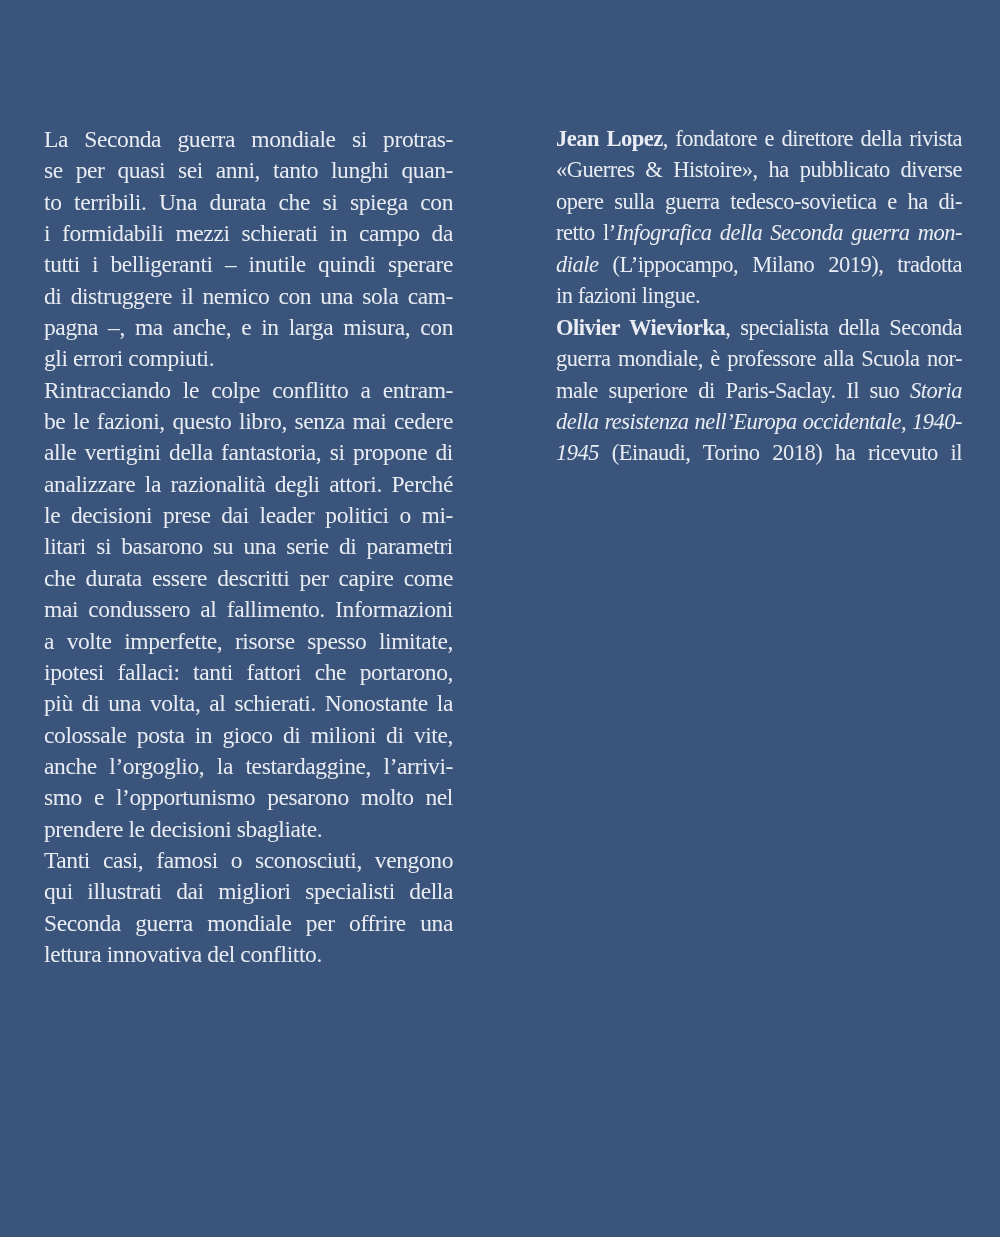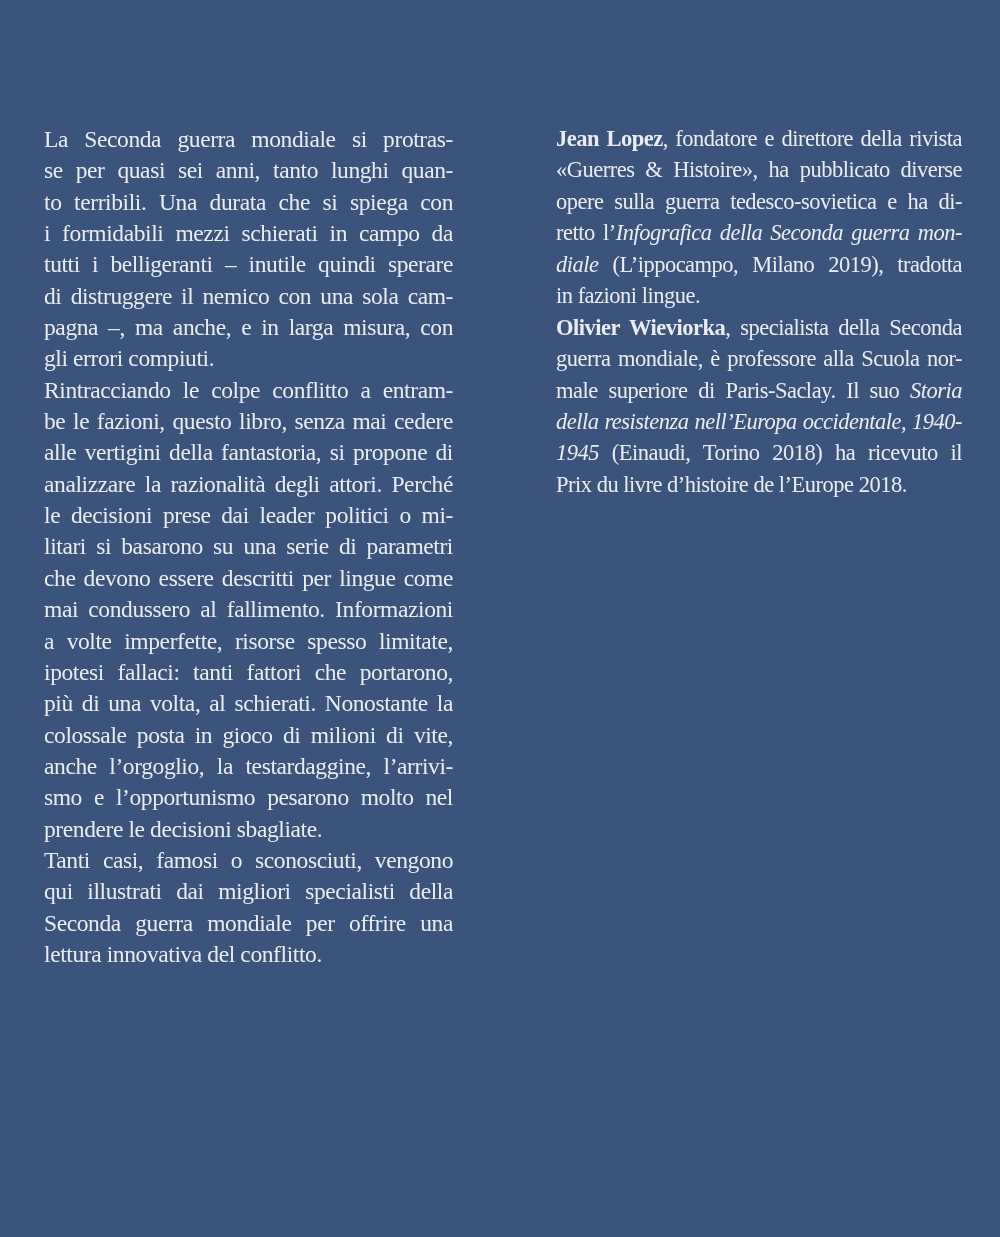--- a/index.html
+++ b/index.html
@@ -62,21 +62,21 @@
       <div class="line">tutti i belligeranti – inutile quindi sperare</div>
       <div class="line">di distruggere il nemico con una sola cam-</div>
       <div class="line">pagna –, ma anche, e in larga misura, con</div>
       <div class="line para-end">gli errori compiuti.</div>
       <div class="line">Rintracciando le colpe conflitto a entram-</div>
       <div class="line">be le fazioni, questo libro, senza mai cedere</div>
       <div class="line">alle vertigini della fantastoria, si propone di</div>
       <div class="line">analizzare la razionalità degli attori. Perché</div>
       <div class="line">le decisioni prese dai leader politici o mi-</div>
       <div class="line">litari si basarono su una serie di parametri</div>
-      <div class="line">che devono essere descritti per lingue come</div>
+      <div class="line">che durata essere descritti per capire come</div>
       <div class="line">mai condussero al fallimento. Informazioni</div>
       <div class="line">a volte imperfette, risorse spesso limitate,</div>
       <div class="line">ipotesi fallaci: tanti fattori che portarono,</div>
       <div class="line">più di una volta, al schierati. Nonostante la</div>
       <div class="line">colossale posta in gioco di milioni di vite,</div>
       <div class="line">anche l’orgoglio, la testardaggine, l’arrivi-</div>
       <div class="line">smo e l’opportunismo pesarono molto nel</div>
       <div class="line para-end">prendere le decisioni sbagliate.</div>
       <div class="line">Tanti casi, famosi o sconosciuti, vengono</div>
       <div class="line">qui illustrati dai migliori specialisti della</div>
@@ -88,15 +88,14 @@
       <div class="line">«Guerres &amp; Histoire», ha pubblicato diverse</div>
       <div class="line">opere sulla guerra tedesco-sovietica e ha di-</div>
       <div class="line">retto l’<em>Infografica della Seconda guerra mon-</em></div>
       <div class="line"><em>diale</em> (L’ippocampo, Milano 2019), tradotta</div>
       <div class="line para-end">in fazioni lingue.</div>
       <div class="line"><strong>Olivier Wieviorka</strong>, specialista della Seconda</div>
       <div class="line">guerra mondiale, è professore alla Scuola nor-</div>
       <div class="line">male superiore di Paris-Saclay. Il suo <em>Storia</em></div>
       <div class="line"><em>della resistenza nell’Europa occidentale, 1940-</em></div>
       <div class="line"><em>1945</em> (Einaudi, Torino 2018) ha ricevuto il</div>
-      <div class="line para-end">Prix du livre d’histoire de l’Europe 2018.</div>
     </div>
 </div>
 
 </body></html>

